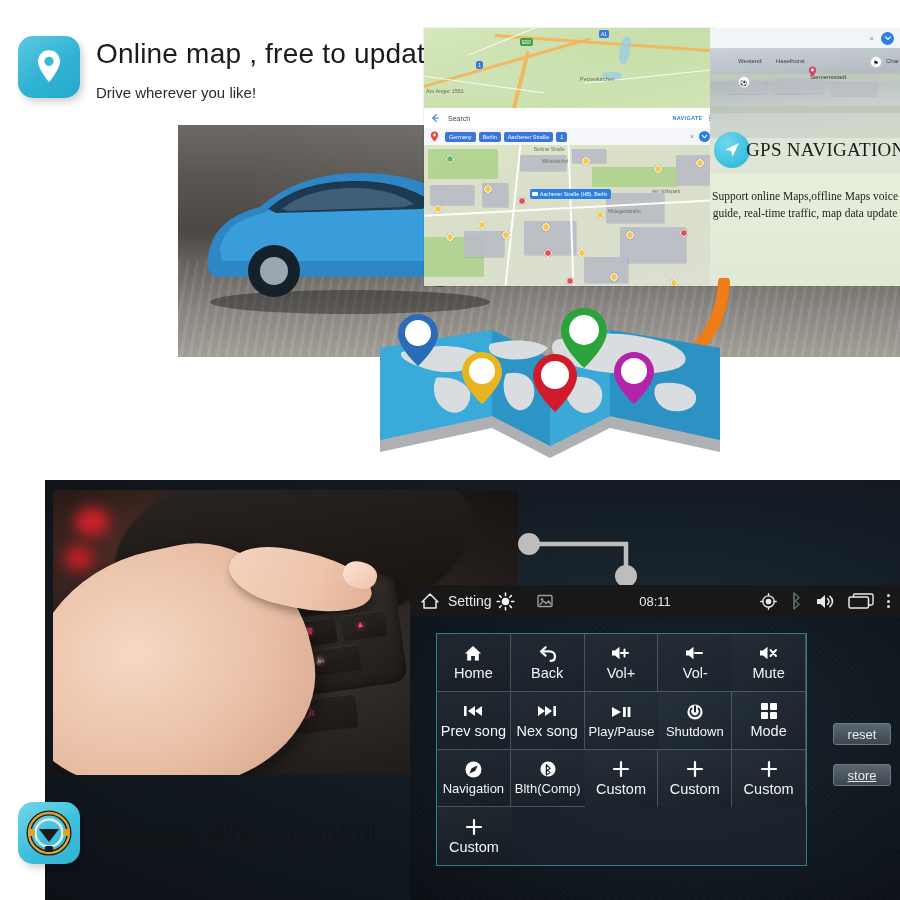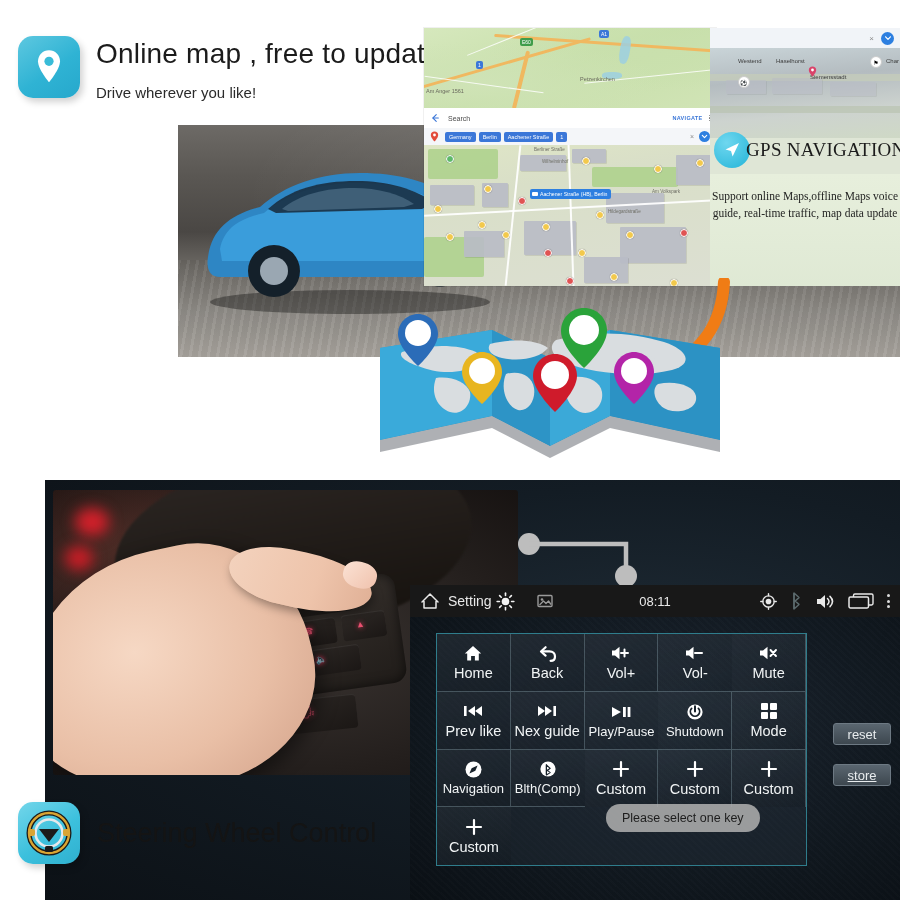--- a/index.html
+++ b/index.html
@@ -610,32 +610,32 @@
     </div>
 
     <div class="key-cell">
       <span class="key-ico">
         <svg width="22" height="14" viewBox="0 0 22 14">
             <rect x="2" y="2" width="2.6" height="10" fill="#fff"></rect>
             <path d="M13 2 L6 7 L13 12 Z" fill="#fff"></path>
             <path d="M20 2 L13 7 L20 12 Z" fill="#fff"></path>
           </svg>
       </span>
-      <span class="key-label">Prev like</span>
+      <span class="key-label">Prev song</span>
     </div>
 
     <div class="key-cell">
       <span class="key-ico">
         <svg width="22" height="14" viewBox="0 0 22 14">
             <path d="M2 2 L9 7 L2 12 Z" fill="#fff"></path>
             <path d="M9 2 L16 7 L9 12 Z" fill="#fff"></path>
             <rect x="17.4" y="2" width="2.6" height="10" fill="#fff"></rect>
           </svg>
       </span>
-      <span class="key-label">Nex guide</span>
+      <span class="key-label">Nex song</span>
     </div>
 
     <div class="key-cell">
       <span class="key-ico">
         <svg width="22" height="14" viewBox="0 0 22 14">
             <path d="M2 2 L11 7 L2 12 Z" fill="#fff"></path>
             <rect x="13" y="2" width="2.8" height="10" fill="#fff"></rect>
             <rect x="17.6" y="2" width="2.8" height="10" fill="#fff"></rect>
           </svg>
       </span>
@@ -716,21 +716,20 @@
     <div class="key-cell">
       <span class="key-ico">
         <svg width="18" height="18" viewBox="0 0 18 18">
             <path d="M9 2 V16 M2 9 H16" stroke="#fff" stroke-width="2.2" stroke-linecap="round"></path>
           </svg>
       </span>
       <span class="key-label">Custom</span>
     </div>
   </div>
 
-  <div id="toast">Please select one key</div>
 </div>
 
 <div class="side-btn" id="btn-reset">reset</div>
 <div class="side-btn" id="btn-store">store</div>
 
 <div id="swc-block">
   <div class="swc-icon-sq">
     <svg width="46" height="46" viewBox="0 0 46 46" style="position:absolute; left:8px; top:8px;">
       <circle cx="23" cy="23" r="20" fill="none" stroke="#1b1b1b" stroke-width="5"></circle>
       <circle cx="23" cy="23" r="20" fill="none" stroke="#d9a433" stroke-width="2.4"></circle>

